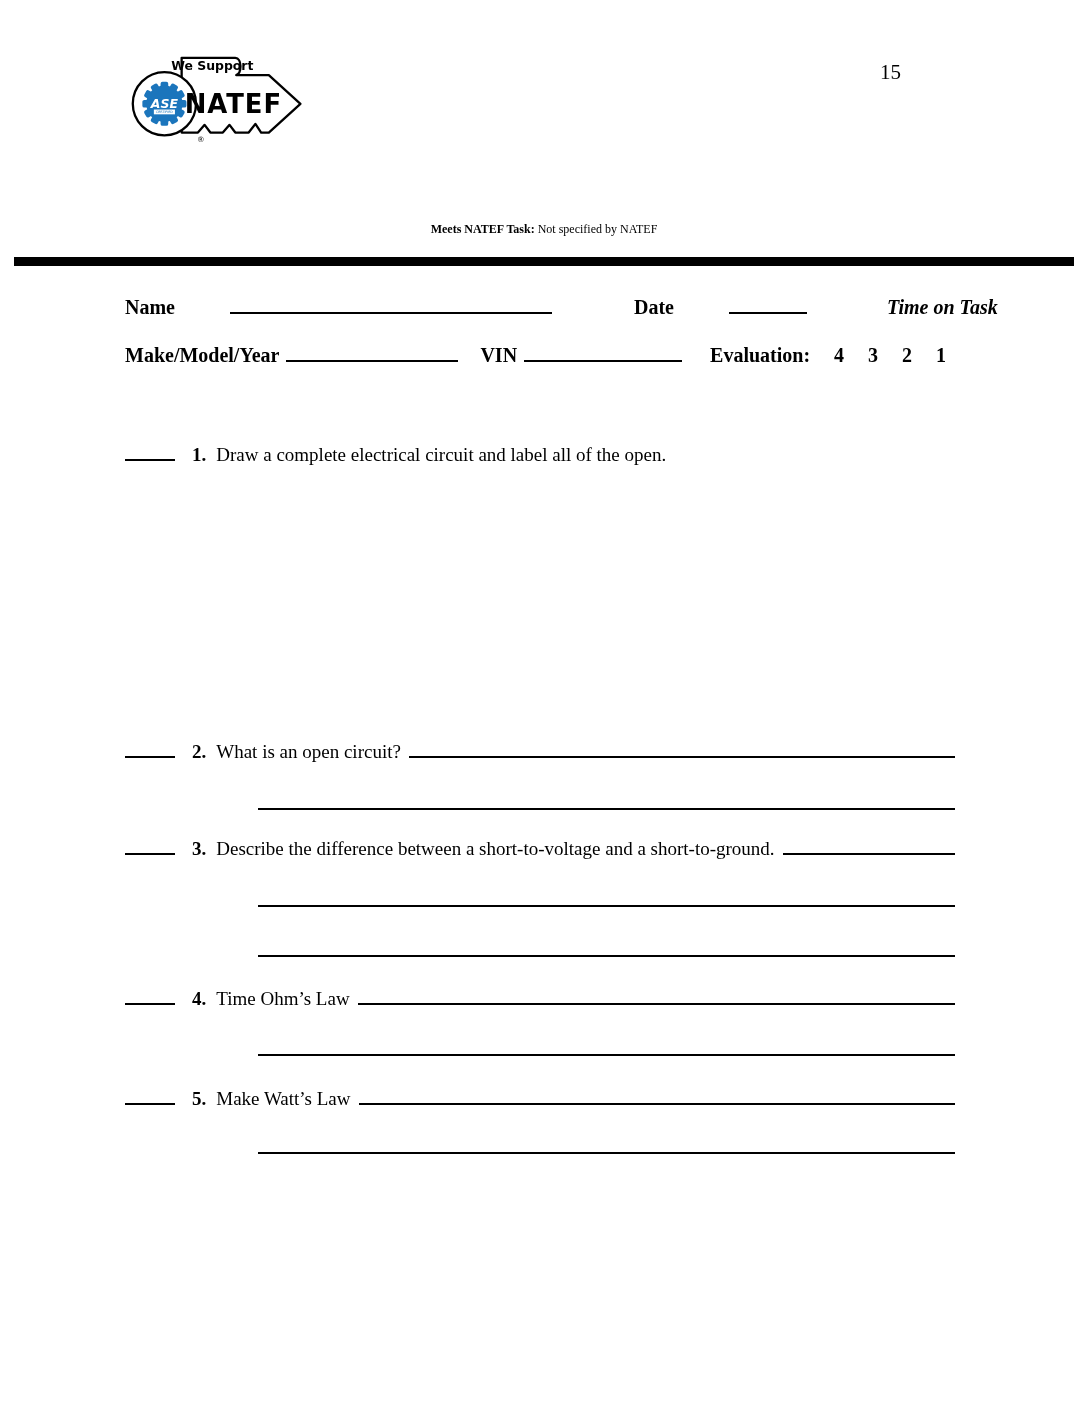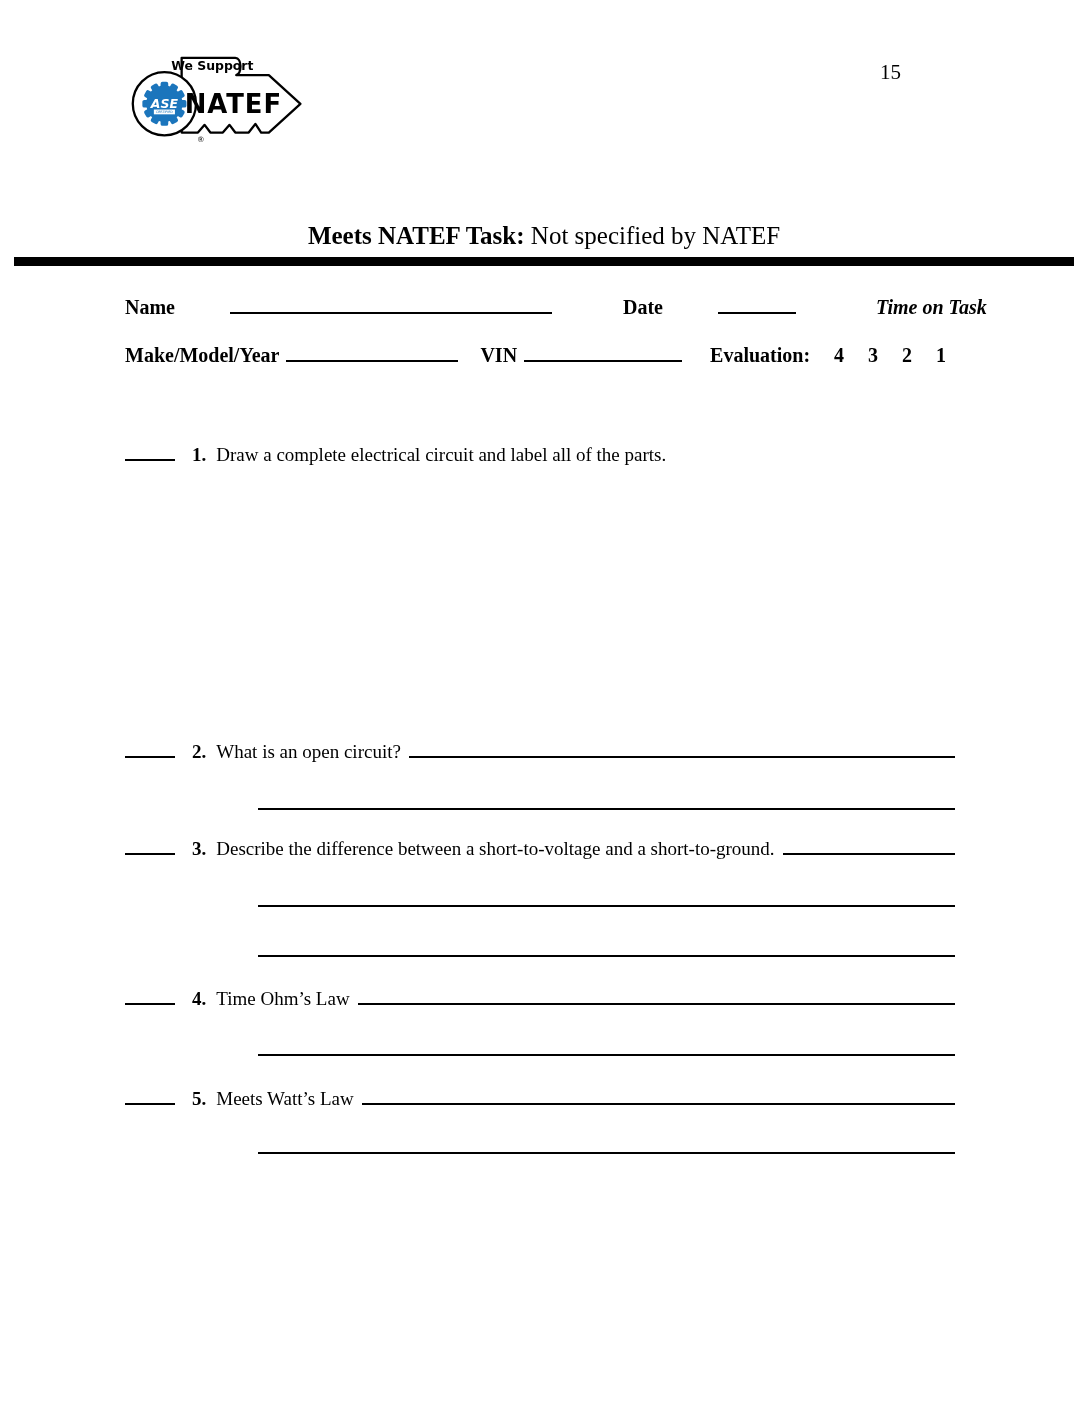--- a/index.html
+++ b/index.html
@@ -41,21 +41,21 @@
     font-size: 39px;
     font-weight: bold;
     letter-spacing: 0.5px;
   }
   .task-line {
     position: absolute;
     left: 0;
     top: 222px;
     width: 100%;
     text-align: center;
-    font-size: 25px;
+    font-size: 12px;
   }
   .task-line .task-label { font-weight: bold; }
   .divider-bar {
     position: absolute;
     left: 14px;
     top: 257px;
     width: 1060px;
     height: 9px;
     background: #000;
   }
@@ -170,42 +170,42 @@
   <div class="task-line">
     <span class="task-label">Meets NATEF Task:</span>
     <span>Not specified by NATEF</span>
   </div>
 
   <div class="divider-bar"></div>
 
   <div class="form-row" style="top:296px;gap:48px;">
     <span>Name</span>
     <span class="uline" style="width:322px;"></span>
-    <span style="margin-left:23px;">Date</span>
+    <span style="margin-left:34px;">Date</span>
     <span class="uline" style="width:78px;"></span>
     <span style="margin-left:32px;font-style:italic;">Time on Task</span>
     <span class="uline grow"></span>
   </div>
 
   <div class="form-row" style="top:344px;">
     <span>Make/Model/Year</span>
     <span class="uline" style="width:172px;"></span>
     <span style="margin-left:22px;">VIN</span>
     <span class="uline" style="width:158px;"></span>
     <span style="margin-left:28px;text-align:center;">Evaluation:</span>
     <span class="eval-score">4</span>
     <span class="eval-score">3</span>
     <span class="eval-score">2</span>
     <span class="eval-score">1</span>
   </div>
 
   <div class="q-row" style="top:444px;">
     <span class="score-blank"></span>
     <span class="q-num">1.</span>
-    <span class="q-text">Draw a complete electrical circuit and label all of the parts.</span>
+    <span class="q-text">Draw a complete electrical circuit and label all of the open.</span>
   </div>
 
   <div class="q-row" style="top:741px;">
     <span class="score-blank"></span>
     <span class="q-num">2.</span>
     <span class="q-text">What is an open circuit?</span>
     <span class="tail-line"></span>
   </div>
   <div class="answer-line" style="top:808px;"></div>
 
@@ -222,18 +222,18 @@
     <span class="score-blank"></span>
     <span class="q-num">4.</span>
     <span class="q-text">Time Ohm’s Law</span>
     <span class="tail-line"></span>
   </div>
   <div class="answer-line" style="top:1054px;"></div>
 
   <div class="q-row" style="top:1088px;">
     <span class="score-blank"></span>
     <span class="q-num">5.</span>
-    <span class="q-text">Meets Watt’s Law</span>
+    <span class="q-text">Make Watt’s Law</span>
     <span class="tail-line"></span>
   </div>
   <div class="answer-line" style="top:1152px;"></div>
 
 </div>
 
 </body></html>

